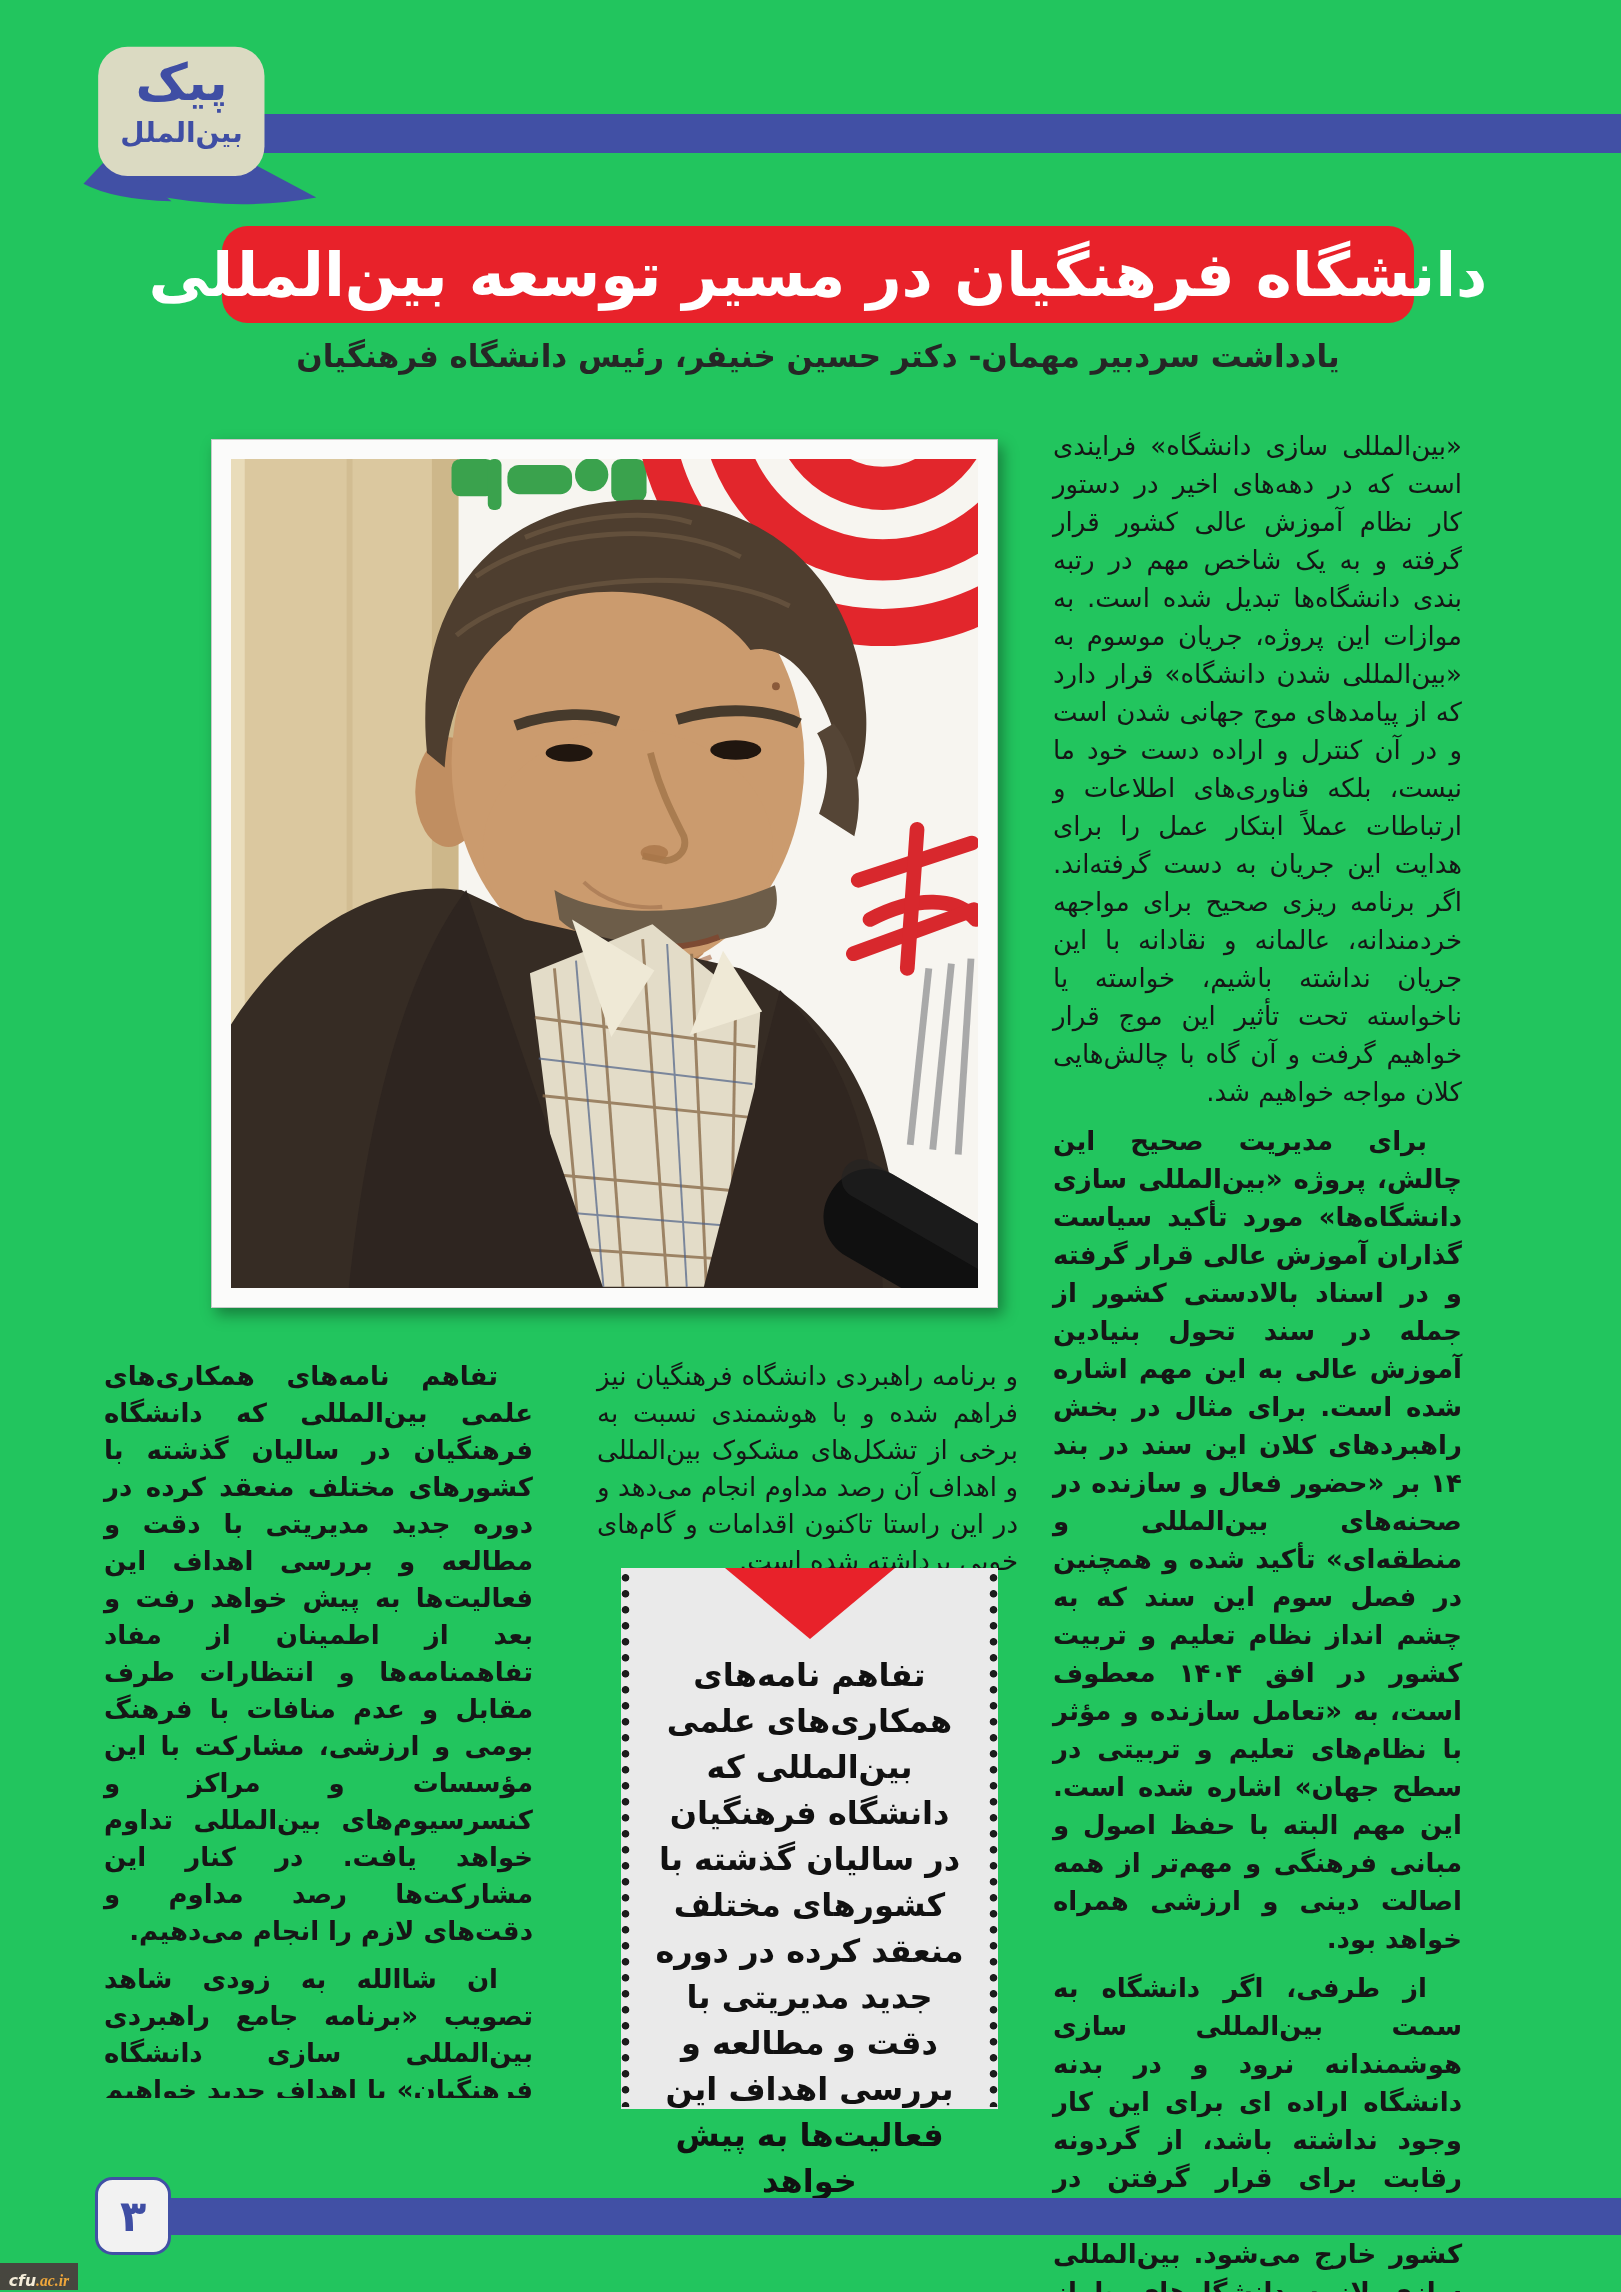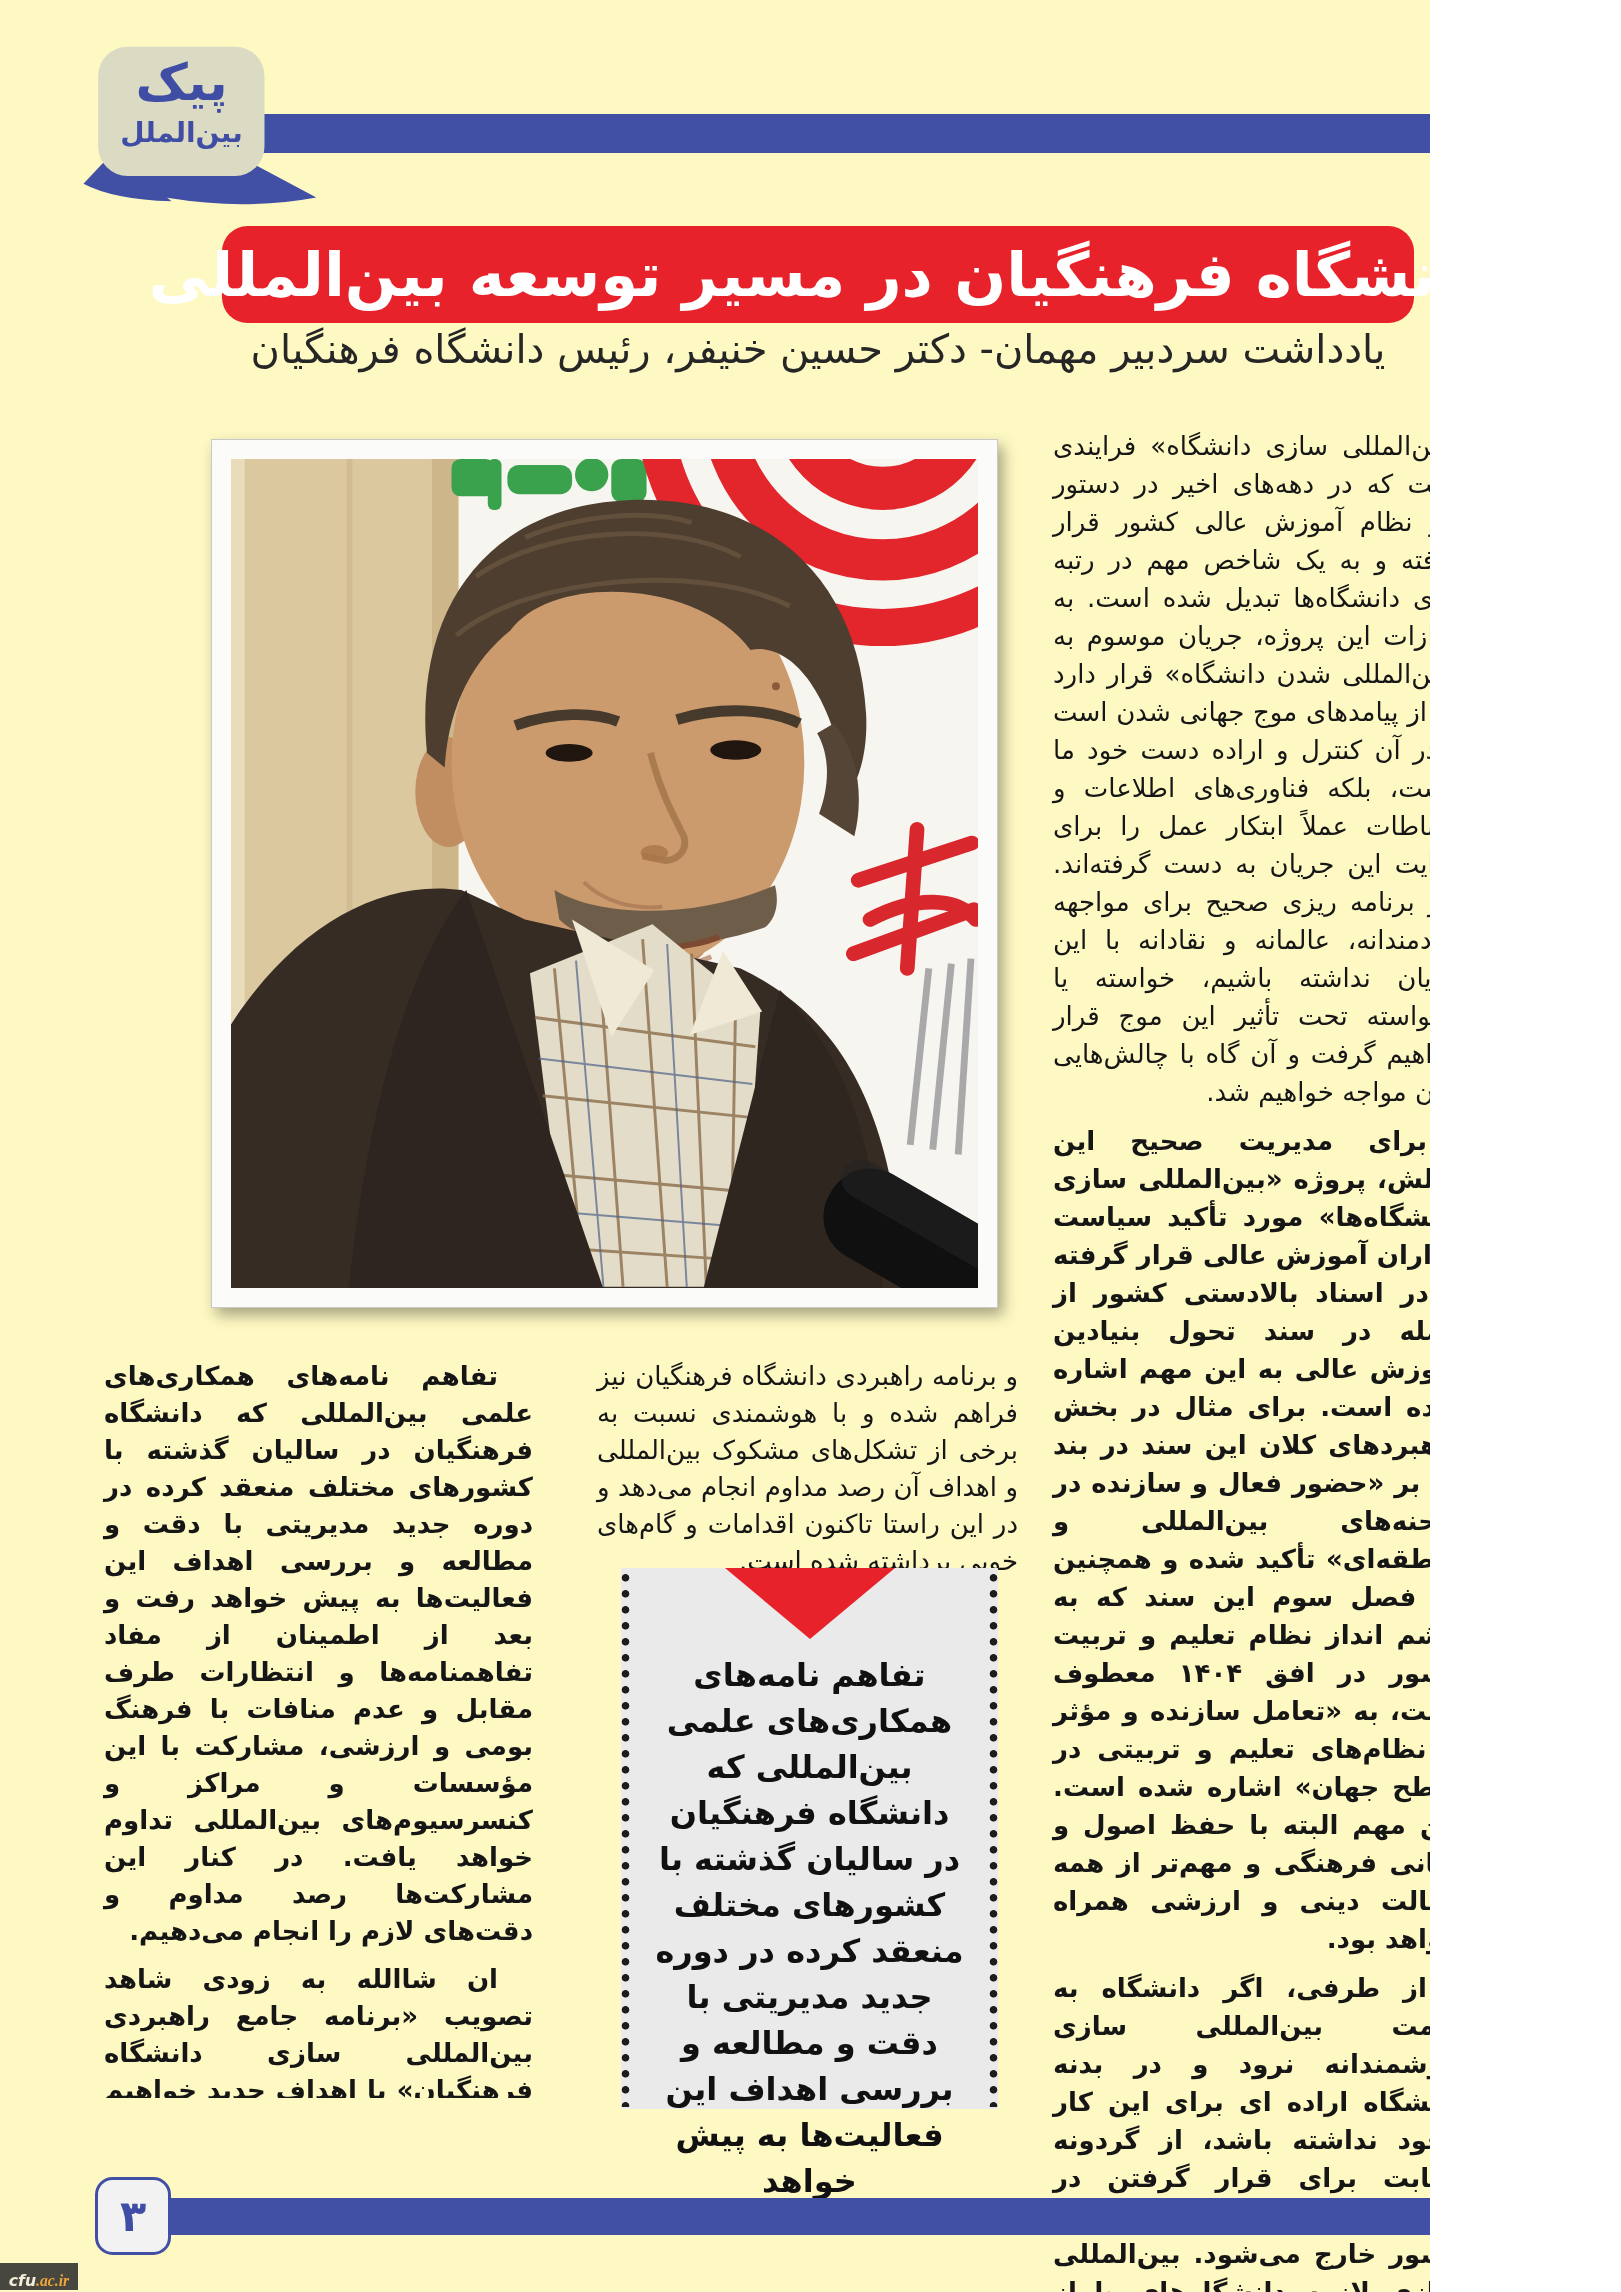--- a/index.html
+++ b/index.html
@@ -1,34 +1,33 @@
 <!DOCTYPE html>
 <html lang="fa"><head>
 <meta charset="utf-8">
 <style>
   html,body{margin:0;padding:0;background:#ffffff;}
   .page{
-    position:relative;width:1406px;height:2293px;background:#fef9c3;overflow:hidden;
+    position:relative;width:1621px;height:2293px;background:#22c55e;overflow:hidden;
     font-family:"DejaVu Sans",sans-serif;
-    padding-left:24px;
   }
   
   .top-bar{position:absolute;left:181px;right:0;top:114px;height:39px;background:#4150a5;}
   .logo{position:absolute;left:54px;top:35px;width:284px;height:181px;}
   .logo svg{position:absolute;left:0;top:0;}
   .logo-text{position:absolute;left:44px;top:11.8px;width:167px;height:129px;text-align:center;
     color:#3f4ea4;direction:rtl;line-height:1;}
   .logo-line1{font-size:51px;font-weight:bold;margin-top:9.8px;}
   .logo-line2{font-size:28px;font-weight:bold;margin-top:11.8px;}
   
   .banner{position:absolute;left:222px;top:226px;width:1192px;height:97px;background:#e8222a;
     border-radius:25.5px;display:flex;align-items:center;justify-content:center;}
   .banner-title{color:#ffffff;font-weight:bold;font-size:61px;direction:rtl;white-space:nowrap;}
-  .subtitle{position:absolute;left:222px;top:326px;width:1192px;text-align:center;
-    font-size:40px;font-weight:normal;color:#262626;direction:rtl;}
+  .subtitle{position:absolute;left:222px;top:338px;width:1192px;text-align:center;
+    font-size:31px;font-weight:bold;color:#262626;direction:rtl;}
   
   .photo-frame{position:absolute;left:211px;top:439px;width:787px;height:869px;background:#fbfbfa;
     border:1px solid #c9c9c9;box-shadow:4.9px 6.9px 13.7px rgba(0,0,0,0.35);box-sizing:border-box;padding:18.6px;}
   .photo-frame svg{width:100%;height:100%;display:block;}
   
   .col{position:absolute;direction:rtl;text-align:justify;color:#161616;}
   .col p{margin:11px;}
   .col p.indent{text-indent:35px;font-weight:bold;}
   .col-right{left:1042px;top:416px;width:431px;font-size:26px;line-height:38px;}
   .col-middle{left:586px;top:1347px;width:443px;height:223px;overflow:hidden;font-size:26px;line-height:37px;}

